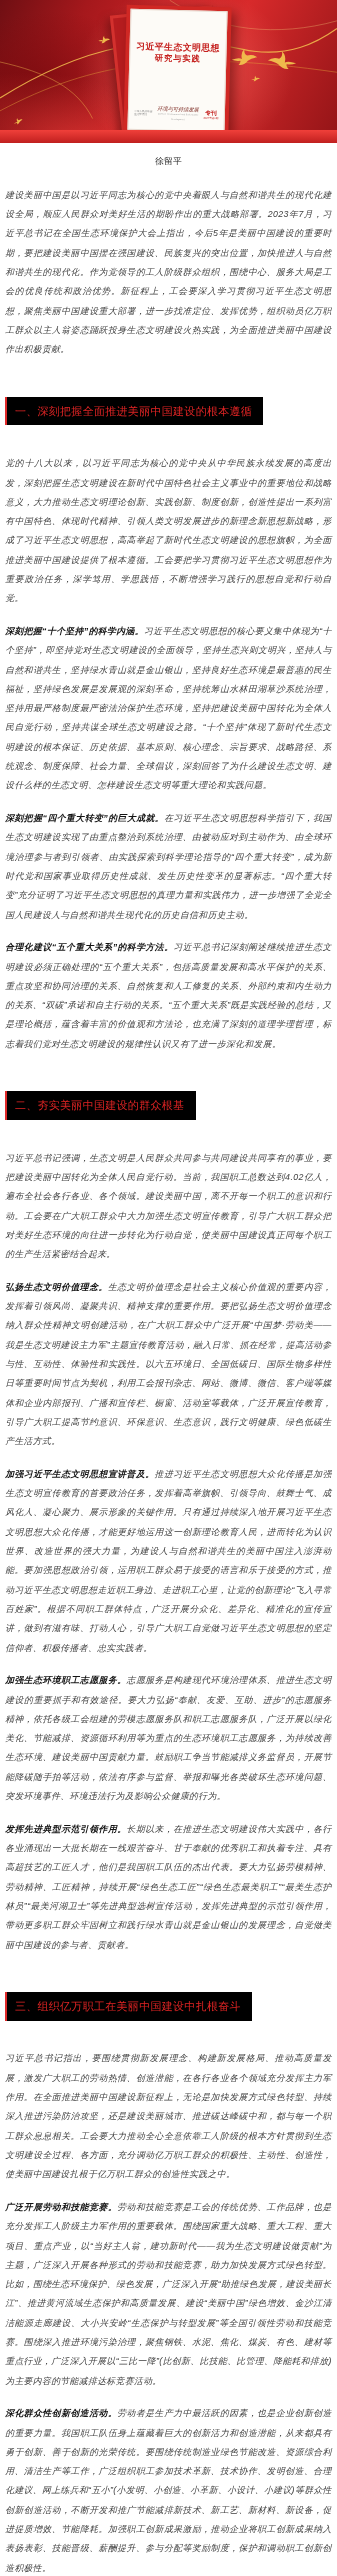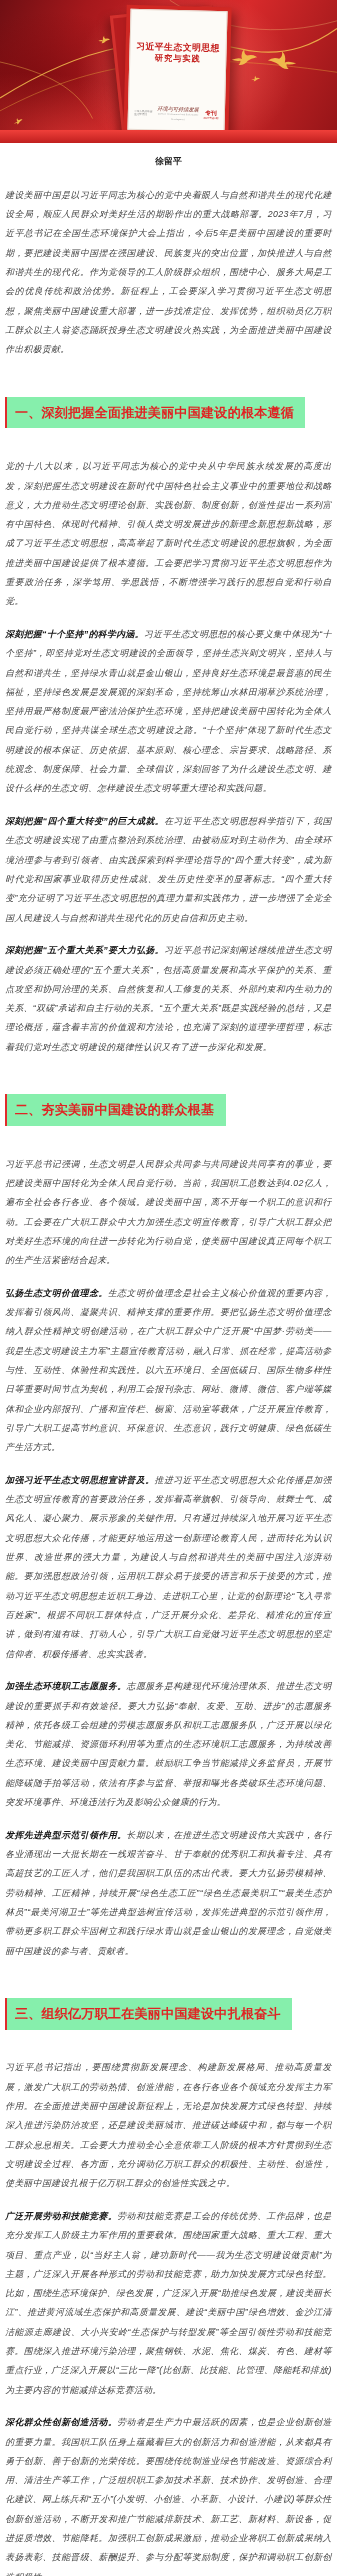--- a/index.html
+++ b/index.html
@@ -35,27 +35,27 @@
              font-family:"DejaVu Serif","Liberation Serif",serif;line-height:5.2px;}
   .cf-script small{display:block;font-style:normal;font-size:2.1px;color:#9a9a9a;letter-spacing:0;}
   .cf-right{text-align:center;color:#c5201e;line-height:5.2px;white-space:nowrap;}
   .cf-right .zk{font-size:5.7px;font-weight:bold;}
   .cf-right .issue{font-size:2.6px;display:block;}
   .dove{position:absolute;fill:#f2c14e;opacity:.95;}
 
   
   .title{margin:9.3px 6.2px 0;text-align:center;color:#c3211f;font-size:12px;font-weight:bold;
          letter-spacing:0.5px;line-height:16.5px;}
-  .author{margin-top:13.4px;text-align:center;color:#222;font-size:8.8px;font-weight:bold;}
+  .author{margin-top:13.4px;text-align:center;color:#222;font-size:8.8px;font-weight:normal;}
   .body{padding:0 5.2px;margin-top:17.5px;}
   p.para{margin:13.4px 0;font-size:8.8px;line-height:19.3px;letter-spacing:0.4px;
          text-align:justify;color:#404040;font-style:italic;}
   p.para .lead{font-weight:bold;color:#141414;margin-top:36px;}
-  .sec-head{margin:24px 0 15.5px;display:inline-block;background:#86efac;border-left:2.1px solid #e02b2b;
-            padding:6.7px 11.3px 6.7px 7.7px;color:#e02424;font-size:13px;font-weight:bold;letter-spacing:0.3px;}
+  .sec-head{margin:24px 0 15.5px;display:inline-block;background:#000000;border-left:2.1px solid #e02b2b;
+            padding:6.7px 11.3px 6.7px 7.7px;color:#e02424;font-size:11px;font-weight:normal;letter-spacing:0.3px;}
 </style>
 </head>
 <body>
 
 <div class="page">
 
   <div class="hero">
     <div class="silk1"></div>
     <div class="silk2"></div>
     <div class="glow"></div>
@@ -113,21 +113,21 @@
 
   <div class="body">
 
     <p class="para"><span>建设美丽中国是以习近平同志为核心的党中央着眼人与自然和谐共生的现代化建设全局，顺应人民群众对美好生活的期盼作出的重大战略部署。2023年7月，习近平总书记在全国生态环境保护大会上指出，今后5年是美丽中国建设的重要时期，要把建设美丽中国摆在强国建设、民族复兴的突出位置，加快推进人与自然和谐共生的现代化。作为党领导的工人阶级群众组织，围绕中心、服务大局是工会的优良传统和政治优势。新征程上，工会要深入学习贯彻习近平生态文明思想，聚焦美丽中国建设重大部署，进一步找准定位、发挥优势，组织动员亿万职工群众以主人翁姿态踊跃投身生态文明建设火热实践，为全面推进美丽中国建设作出积极贡献。</span></p>
 
     
     <div class="sec-head">一、深刻把握全面推进美丽中国建设的根本遵循</div>
     <p class="para"><span class="lead"></span><span>党的十八大以来，以习近平同志为核心的党中央从中华民族永续发展的高度出发，深刻把握生态文明建设在新时代中国特色社会主义事业中的重要地位和战略意义，大力推动生态文明理论创新、实践创新、制度创新，创造性提出一系列富有中国特色、体现时代精神、引领人类文明发展进步的新理念新思想新战略，形成了习近平生态文明思想，高高举起了新时代生态文明建设的思想旗帜，为全面推进美丽中国建设提供了根本遵循。工会要把学习贯彻习近平生态文明思想作为重要政治任务，深学笃用、学思践悟，不断增强学习践行的思想自觉和行动自觉。</span></p>
     <p class="para"><span class="lead">深刻把握“十个坚持”的科学内涵。</span><span>习近平生态文明思想的核心要义集中体现为“十个坚持”，即坚持党对生态文明建设的全面领导，坚持生态兴则文明兴，坚持人与自然和谐共生，坚持绿水青山就是金山银山，坚持良好生态环境是最普惠的民生福祉，坚持绿色发展是发展观的深刻革命，坚持统筹山水林田湖草沙系统治理，坚持用最严格制度最严密法治保护生态环境，坚持把建设美丽中国转化为全体人民自觉行动，坚持共谋全球生态文明建设之路。“十个坚持”体现了新时代生态文明建设的根本保证、历史依据、基本原则、核心理念、宗旨要求、战略路径、系统观念、制度保障、社会力量、全球倡议，深刻回答了为什么建设生态文明、建设什么样的生态文明、怎样建设生态文明等重大理论和实践问题。</span></p>
     <p class="para"><span class="lead">深刻把握“四个重大转变”的巨大成就。</span><span>在习近平生态文明思想科学指引下，我国生态文明建设实现了由重点整治到系统治理、由被动应对到主动作为、由全球环境治理参与者到引领者、由实践探索到科学理论指导的“四个重大转变”，成为新时代党和国家事业取得历史性成就、发生历史性变革的显著标志。“四个重大转变”充分证明了习近平生态文明思想的真理力量和实践伟力，进一步增强了全党全国人民建设人与自然和谐共生现代化的历史自信和历史主动。</span></p>
-    <p class="para"><span class="lead">深刻把握“五个重大关系”要大力弘扬。</span><span>习近平总书记深刻阐述继续推进生态文明建设必须正确处理的“五个重大关系”，包括高质量发展和高水平保护的关系、重点攻坚和协同治理的关系、自然恢复和人工修复的关系、外部约束和内生动力的关系、“双碳”承诺和自主行动的关系。“五个重大关系”既是实践经验的总结，又是理论概括，蕴含着丰富的价值观和方法论，也充满了深刻的道理学理哲理，标志着我们党对生态文明建设的规律性认识又有了进一步深化和发展。</span></p>
+    <p class="para"><span class="lead">合理化建议“五个重大关系”的科学方法。</span><span>习近平总书记深刻阐述继续推进生态文明建设必须正确处理的“五个重大关系”，包括高质量发展和高水平保护的关系、重点攻坚和协同治理的关系、自然恢复和人工修复的关系、外部约束和内生动力的关系、“双碳”承诺和自主行动的关系。“五个重大关系”既是实践经验的总结，又是理论概括，蕴含着丰富的价值观和方法论，也充满了深刻的道理学理哲理，标志着我们党对生态文明建设的规律性认识又有了进一步深化和发展。</span></p>
 
     
     <div class="sec-head">二、夯实美丽中国建设的群众根基</div>
     <p class="para"><span class="lead"></span><span>习近平总书记强调，生态文明是人民群众共同参与共同建设共同享有的事业，要把建设美丽中国转化为全体人民自觉行动。当前，我国职工总数达到4.02亿人，遍布全社会各行各业、各个领域。建设美丽中国，离不开每一个职工的意识和行动。工会要在广大职工群众中大力加强生态文明宣传教育，引导广大职工群众把对美好生态环境的向往进一步转化为行动自觉，使美丽中国建设真正同每个职工的生产生活紧密结合起来。</span></p>
     <p class="para"><span class="lead">弘扬生态文明价值理念。</span><span>生态文明价值理念是社会主义核心价值观的重要内容，发挥着引领风尚、凝聚共识、精神支撑的重要作用。要把弘扬生态文明价值理念纳入群众性精神文明创建活动，在广大职工群众中广泛开展“中国梦·劳动美——我是生态文明建设主力军”主题宣传教育活动，融入日常、抓在经常，提高活动参与性、互动性、体验性和实践性。以六五环境日、全国低碳日、国际生物多样性日等重要时间节点为契机，利用工会报刊杂志、网站、微博、微信、客户端等媒体和企业内部报刊、广播和宣传栏、橱窗、活动室等载体，广泛开展宣传教育，引导广大职工提高节约意识、环保意识、生态意识，践行文明健康、绿色低碳生产生活方式。</span></p>
     <p class="para"><span class="lead">加强习近平生态文明思想宣讲普及。</span><span>推进习近平生态文明思想大众化传播是加强生态文明宣传教育的首要政治任务，发挥着高举旗帜、引领导向、鼓舞士气、成风化人、凝心聚力、展示形象的关键作用。只有通过持续深入地开展习近平生态文明思想大众化传播，才能更好地运用这一创新理论教育人民，进而转化为认识世界、改造世界的强大力量，为建设人与自然和谐共生的美丽中国注入澎湃动能。要加强思想政治引领，运用职工群众易于接受的语言和乐于接受的方式，推动习近平生态文明思想走近职工身边、走进职工心里，让党的创新理论“飞入寻常百姓家”。根据不同职工群体特点，广泛开展分众化、差异化、精准化的宣传宣讲，做到有滋有味、打动人心，引导广大职工自觉做习近平生态文明思想的坚定信仰者、积极传播者、忠实实践者。</span></p>
     <p class="para"><span class="lead">加强生态环境职工志愿服务。</span><span>志愿服务是构建现代环境治理体系、推进生态文明建设的重要抓手和有效途径。要大力弘扬“奉献、友爱、互助、进步”的志愿服务精神，依托各级工会组建的劳模志愿服务队和职工志愿服务队，广泛开展以绿化美化、节能减排、资源循环利用等为重点的生态环境职工志愿服务，为持续改善生态环境、建设美丽中国贡献力量。鼓励职工争当节能减排义务监督员，开展节能降碳随手拍等活动，依法有序参与监督、举报和曝光各类破坏生态环境问题、突发环境事件、环境违法行为及影响公众健康的行为。</span></p>
     <p class="para"><span class="lead">发挥先进典型示范引领作用。</span><span>长期以来，在推进生态文明建设伟大实践中，各行各业涌现出一大批长期在一线艰苦奋斗、甘于奉献的优秀职工和执着专注、具有高超技艺的工匠人才，他们是我国职工队伍的杰出代表。要大力弘扬劳模精神、劳动精神、工匠精神，持续开展“绿色生态工匠”“绿色生态最美职工”“最美生态护林员”“最美河湖卫士”等先进典型选树宣传活动，发挥先进典型的示范引领作用，带动更多职工群众牢固树立和践行绿水青山就是金山银山的发展理念，自觉做美丽中国建设的参与者、贡献者。</span></p>
 
     

